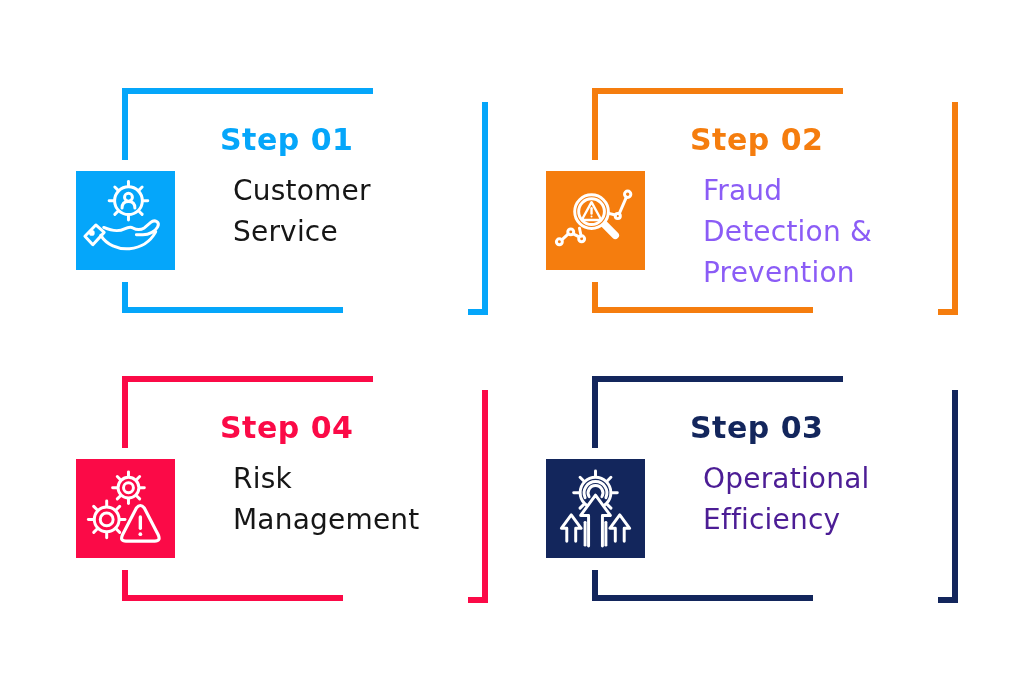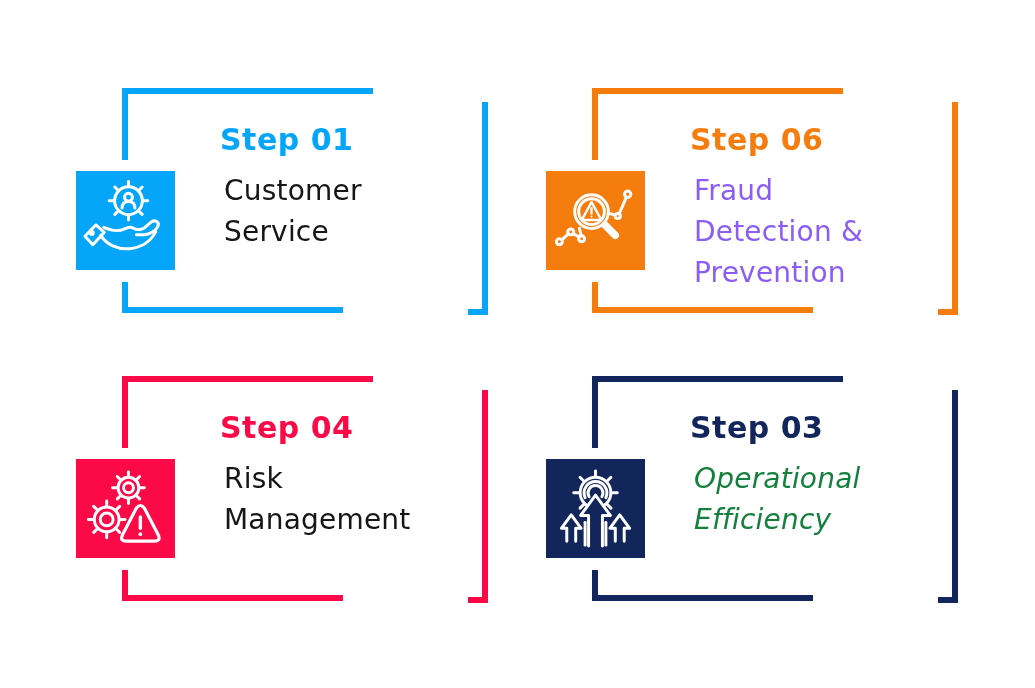--- a/index.html
+++ b/index.html
@@ -28,21 +28,21 @@
     display:flex; align-items:center; justify-content:center;
   }
   .icon-square svg { width:99px; height:99px; display:block; }
 
   .step-label {
     position:absolute; left:175px; top:52px; margin:0;
     font-size:30px; font-weight:700; letter-spacing:0.5px;
     line-height:36px; color:var(--step-color); white-space:nowrap;
   }
   .step-title {
-    position:absolute; left:179px; top:100px; margin:0; width:300px;
+    position:absolute; left:188px; top:100px; margin:0; width:300px;
     font-size:28px; font-weight:500; line-height:41px;
     white-space:pre-line; letter-spacing:0.2px;
   }
 
   .ic { stroke:#ffffff; stroke-width:3; fill:none;
         stroke-linecap:round; stroke-linejoin:round; }
   .knockout { fill:var(--step-color); }
   .dotfill { fill:#ffffff; stroke:none; }
 </style>
 </head>
@@ -113,21 +113,21 @@
           <line x1="58.5" y1="53.5" x2="70" y2="65" stroke-width="7.5"></line>
           <circle cx="46" cy="41" r="17" class="knockout" stroke="#fff"></circle>
           <circle cx="46" cy="41" r="13"></circle>
 
           <path d="M46,31.5 L54.5,47 Q55.7,49.5 53,49.5 L39,49.5 Q36.3,49.5 37.5,47 Z" stroke-width="2.4"></path>
           <line x1="46" y1="37.5" x2="46" y2="43" stroke-width="2.4"></line>
           <circle cx="46" cy="46" r="1" class="dotfill"></circle>
         </g>
       </svg>
     </div>
-    <h2 class="step-label">Step 06</h2>
+    <h2 class="step-label">Step 02</h2>
     <p class="step-title" style="color: #8b5cf6;">Fraud
 Detection &amp;
 Prevention</p>
   </section>
 
   <section class="step" style="left: 45px; top: 358px; --step-color: #FB0A47;">
     <div class="fl top"></div>
     <div class="fl lefta"></div>
     <div class="fl leftb"></div>
     <div class="fl bottom"></div>
@@ -195,17 +195,17 @@
           <line x1="39.5" y1="64" x2="39.5" y2="87"></line>
           <line x1="60.5" y1="64" x2="60.5" y2="87"></line>
 
           <path d="M43,88 L43,57 L35,57 L50,36.5 L65,57 L57,57 L57,88" class="knockout" stroke="#fff"></path>
           <path d="M21,83 L21,70 L15.5,70 L25.5,56.5 L35.5,70 L30,70 L30,83" class="knockout" stroke="#fff"></path>
           <path d="M70,83 L70,70 L64.5,70 L74.5,56.5 L84.5,70 L79,70 L79,83" class="knockout" stroke="#fff"></path>
         </g>
       </svg>
     </div>
     <h2 class="step-label">Step 03</h2>
-    <p class="step-title" style="color: #15803d; font-style: italic;">Operational
+    <p class="step-title" style="color: #4c1d95;">Operational
 Efficiency</p>
   </section>
 
 </div>
 
 </body></html>

